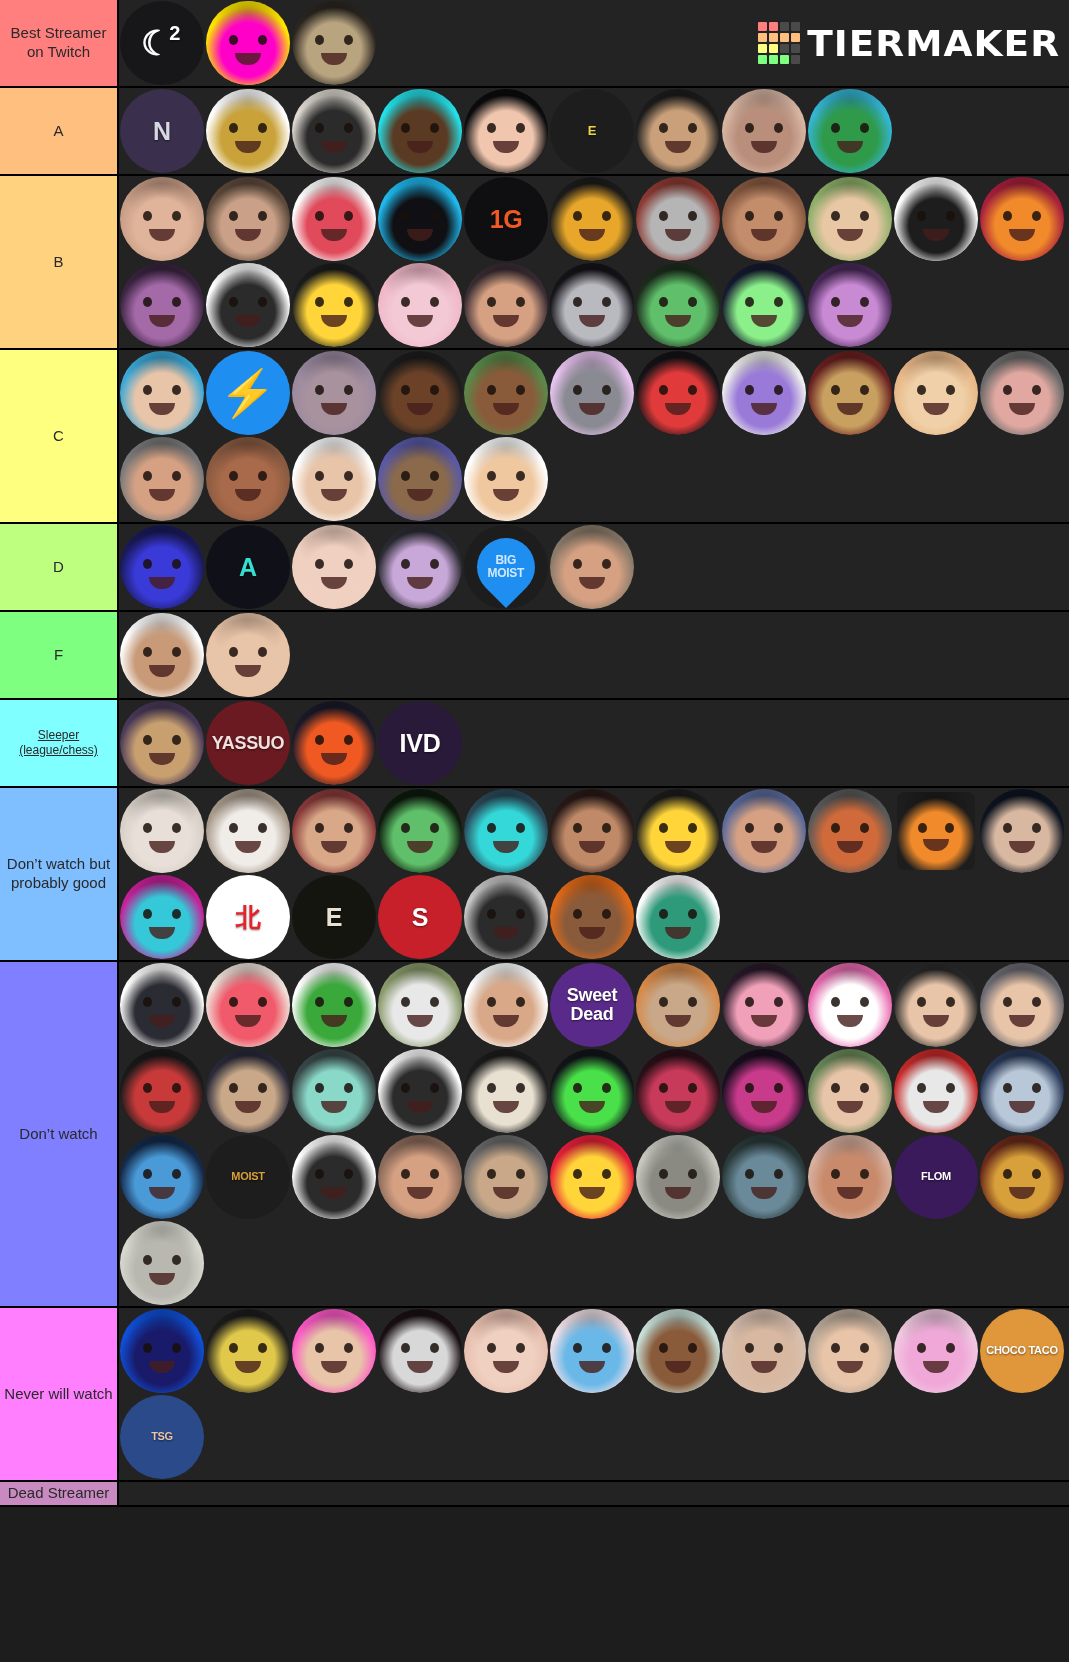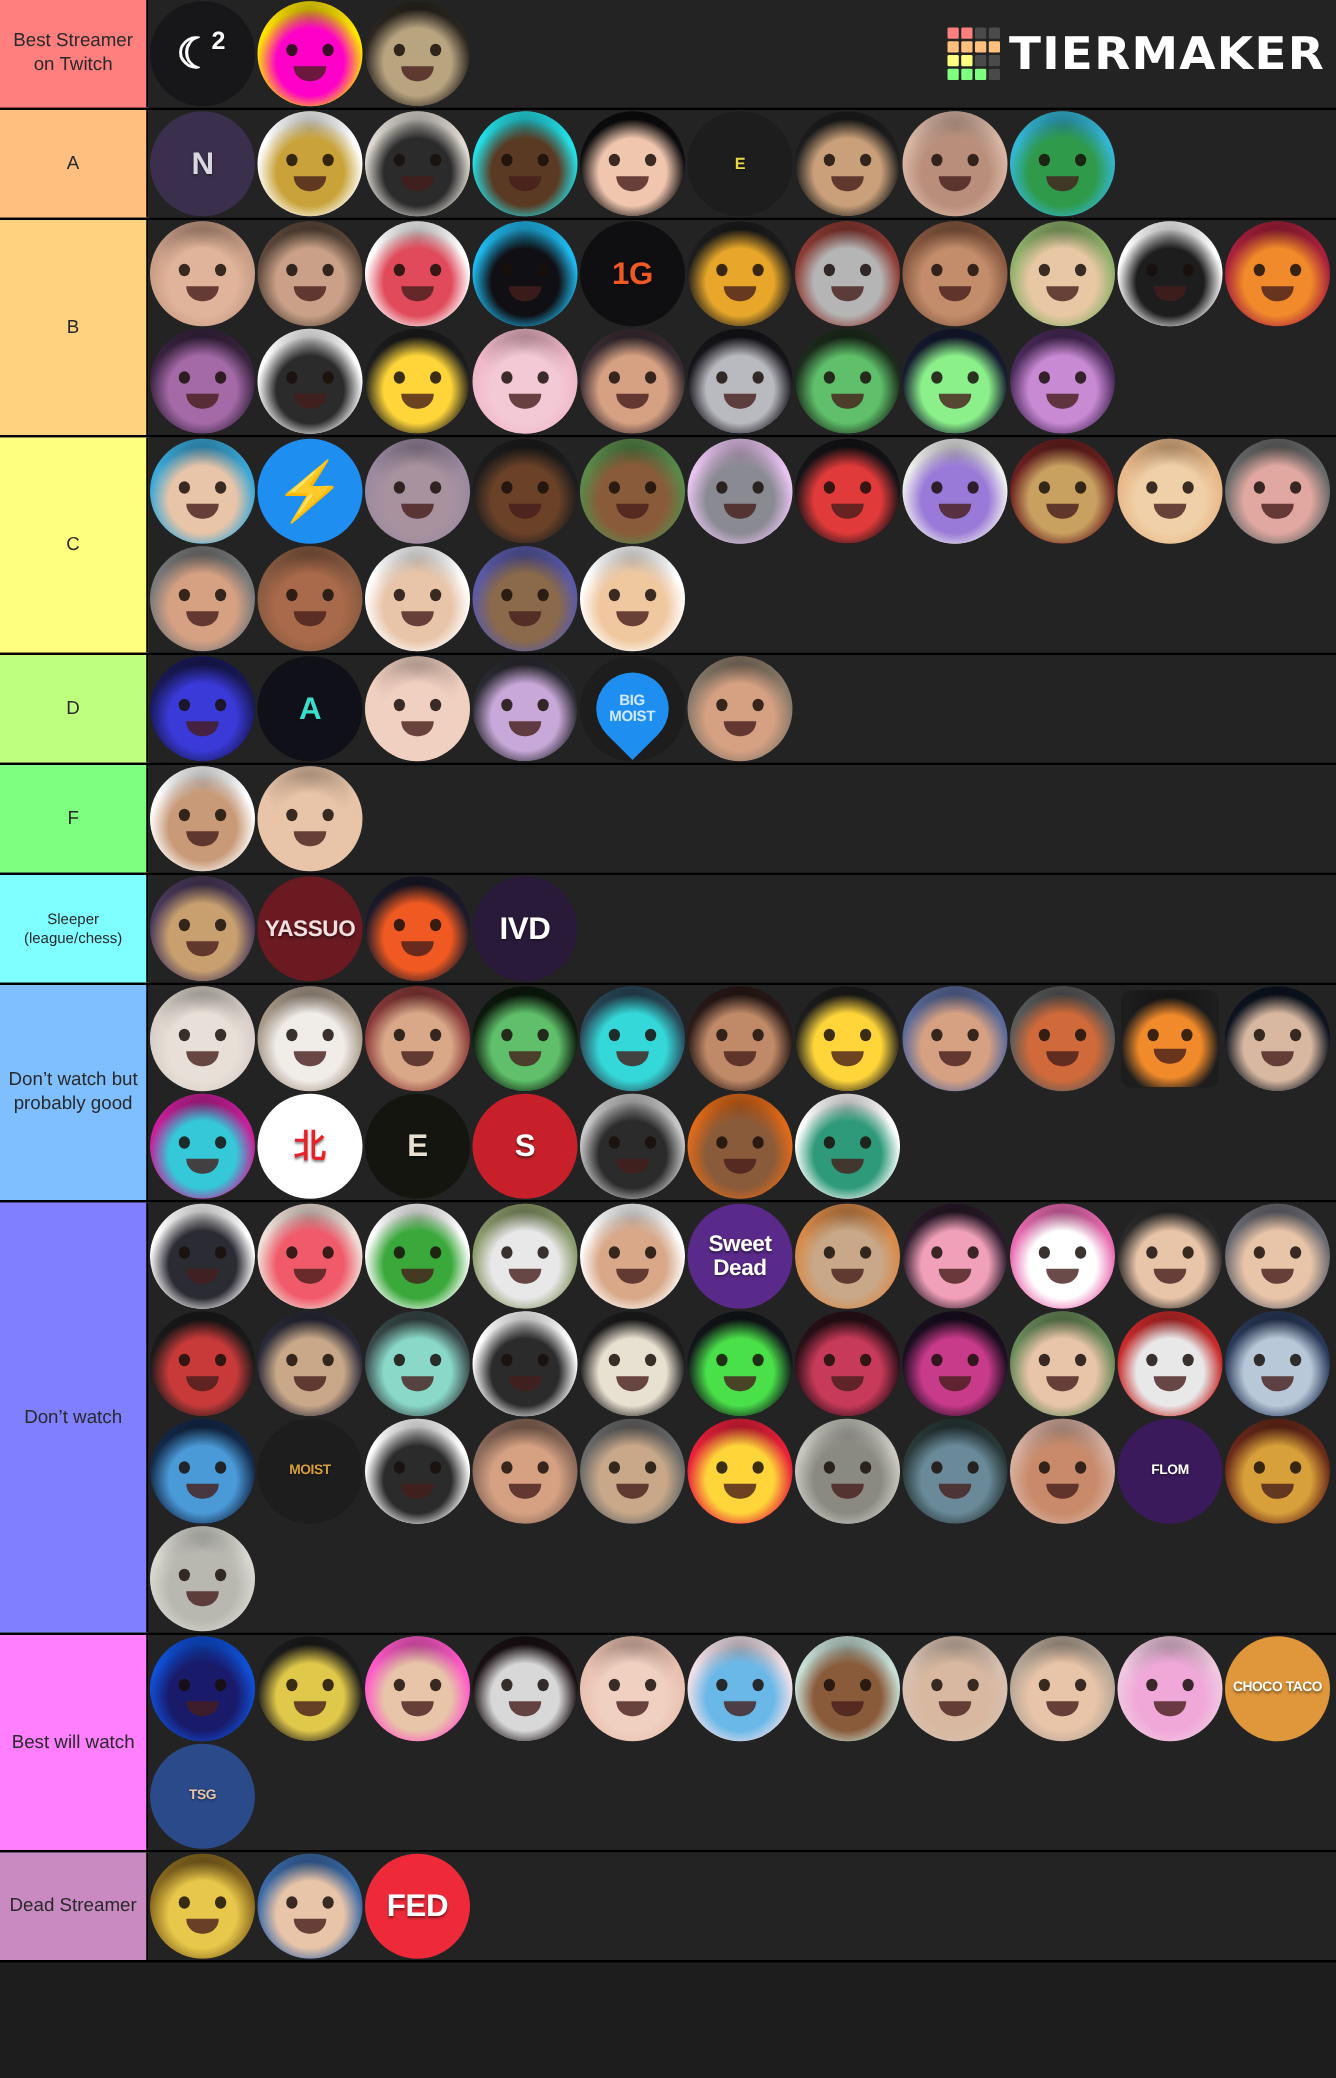--- a/index.html
+++ b/index.html
@@ -31,21 +31,21 @@
     align-items: center;
     justify-content: center;
     text-align: center;
     color: #29292b;
     font-size: 15px;
     line-height: 1.25;
     padding: 2px 4px;
     border-right: 2px solid #000;
     word-break: break-word;
   }
-  .tier-label.small { font-size: 12px; }
+  .tier-label.small { font-size: 12px; text-decoration: underline; }
   .tier-items {
     flex: 1 1 auto;
     display: flex;
     flex-wrap: wrap;
     align-content: flex-start;
     background: #232323;
     padding: 0;
   }
 
   
@@ -1049,21 +1049,21 @@
           <div class="av" style="background: rgb(216, 216, 208);">
             <div style="position: absolute; inset: 0px; border-radius: inherit; background: radial-gradient(circle at 50% 58%, rgb(184, 184, 176) 0%, rgb(184, 184, 176) 42%, transparent 66%), radial-gradient(circle at 50% 18%, rgba(0, 0, 0, 0.35) 0%, transparent 45%);"></div>
             <i style="position: absolute; width: 9px; height: 10px; border-radius: 50%; background: rgba(25, 15, 10, 0.85); left: 27%; top: 40%;"></i>
             <i style="position: absolute; width: 9px; height: 10px; border-radius: 50%; background: rgba(25, 15, 10, 0.85); left: auto; top: 40%; right: 27%;"></i>
             <i style="position: absolute; left: 50%; transform: translateX(-50%); bottom: 24%; width: 26px; height: 12px; border-radius: 0px 0px 16px 16px; background: rgba(70, 30, 28, 0.8);"></i>
           </div>
         </div>
       </div>
     </div>
     <div class="tier-row">
-      <div class="tier-label" style="background: rgb(255, 127, 255);">Best will watch</div>
+      <div class="tier-label" style="background: rgb(255, 127, 255);">Never will watch</div>
       <div class="tier-items">
         <div class="tile">
           <div class="av" style="background: rgb(16, 80, 216);">
             <div style="position: absolute; inset: 0px; border-radius: inherit; background: radial-gradient(circle at 50% 58%, rgb(26, 26, 106) 0%, rgb(26, 26, 106) 42%, transparent 66%), radial-gradient(circle at 50% 18%, rgba(0, 0, 0, 0.35) 0%, transparent 45%);"></div>
             <i style="position: absolute; width: 9px; height: 10px; border-radius: 50%; background: rgba(25, 15, 10, 0.85); left: 27%; top: 40%;"></i>
             <i style="position: absolute; width: 9px; height: 10px; border-radius: 50%; background: rgba(25, 15, 10, 0.85); left: auto; top: 40%; right: 27%;"></i>
             <i style="position: absolute; left: 50%; transform: translateX(-50%); bottom: 24%; width: 26px; height: 12px; border-radius: 0px 0px 16px 16px; background: rgba(70, 30, 28, 0.8);"></i>
           </div>
         </div>
         <div class="tile">
@@ -1145,37 +1145,14 @@
         </div>
         <div class="tile">
           <div class="av" style="background: rgb(42, 74, 138);">
             <span class="tx sm" style="color: rgb(232, 196, 168);">TSG</span>
           </div>
         </div>
       </div>
     </div>
     <div class="tier-row">
       <div class="tier-label" style="background: rgb(200, 138, 192);">Dead Streamer</div>
-      <div class="tier-items">
-        <div class="tile">
-          <div class="av" style="background: rgb(138, 106, 32);">
-            <div style="position: absolute; inset: 0px; border-radius: inherit; background: radial-gradient(circle at 50% 58%, rgb(232, 200, 74) 0%, rgb(232, 200, 74) 42%, transparent 66%), radial-gradient(circle at 50% 18%, rgba(0, 0, 0, 0.35) 0%, transparent 45%);"></div>
-            <i style="position: absolute; width: 9px; height: 10px; border-radius: 50%; background: rgba(25, 15, 10, 0.85); left: 27%; top: 40%;"></i>
-            <i style="position: absolute; width: 9px; height: 10px; border-radius: 50%; background: rgba(25, 15, 10, 0.85); left: auto; top: 40%; right: 27%;"></i>
-            <i style="position: absolute; left: 50%; transform: translateX(-50%); bottom: 24%; width: 26px; height: 12px; border-radius: 0px 0px 16px 16px; background: rgba(70, 30, 28, 0.8);"></i>
-          </div>
-        </div>
-        <div class="tile">
-          <div class="av" style="background: rgb(58, 106, 168);">
-            <div style="position: absolute; inset: 0px; border-radius: inherit; background: radial-gradient(circle at 50% 58%, rgb(232, 196, 168) 0%, rgb(232, 196, 168) 42%, transparent 66%), radial-gradient(circle at 50% 18%, rgba(0, 0, 0, 0.35) 0%, transparent 45%);"></div>
-            <i style="position: absolute; width: 9px; height: 10px; border-radius: 50%; background: rgba(25, 15, 10, 0.85); left: 27%; top: 40%;"></i>
-            <i style="position: absolute; width: 9px; height: 10px; border-radius: 50%; background: rgba(25, 15, 10, 0.85); left: auto; top: 40%; right: 27%;"></i>
-            <i style="position: absolute; left: 50%; transform: translateX(-50%); bottom: 24%; width: 26px; height: 12px; border-radius: 0px 0px 16px 16px; background: rgba(70, 30, 28, 0.8);"></i>
-          </div>
-        </div>
-        <div class="tile">
-          <div class="av" style="background: rgb(238, 42, 58);">
-            <span class="tx big" style="color: rgb(255, 255, 255);">FED</span>
-          </div>
-        </div>
-      </div>
     </div>
   </div>
 
 </body></html>

